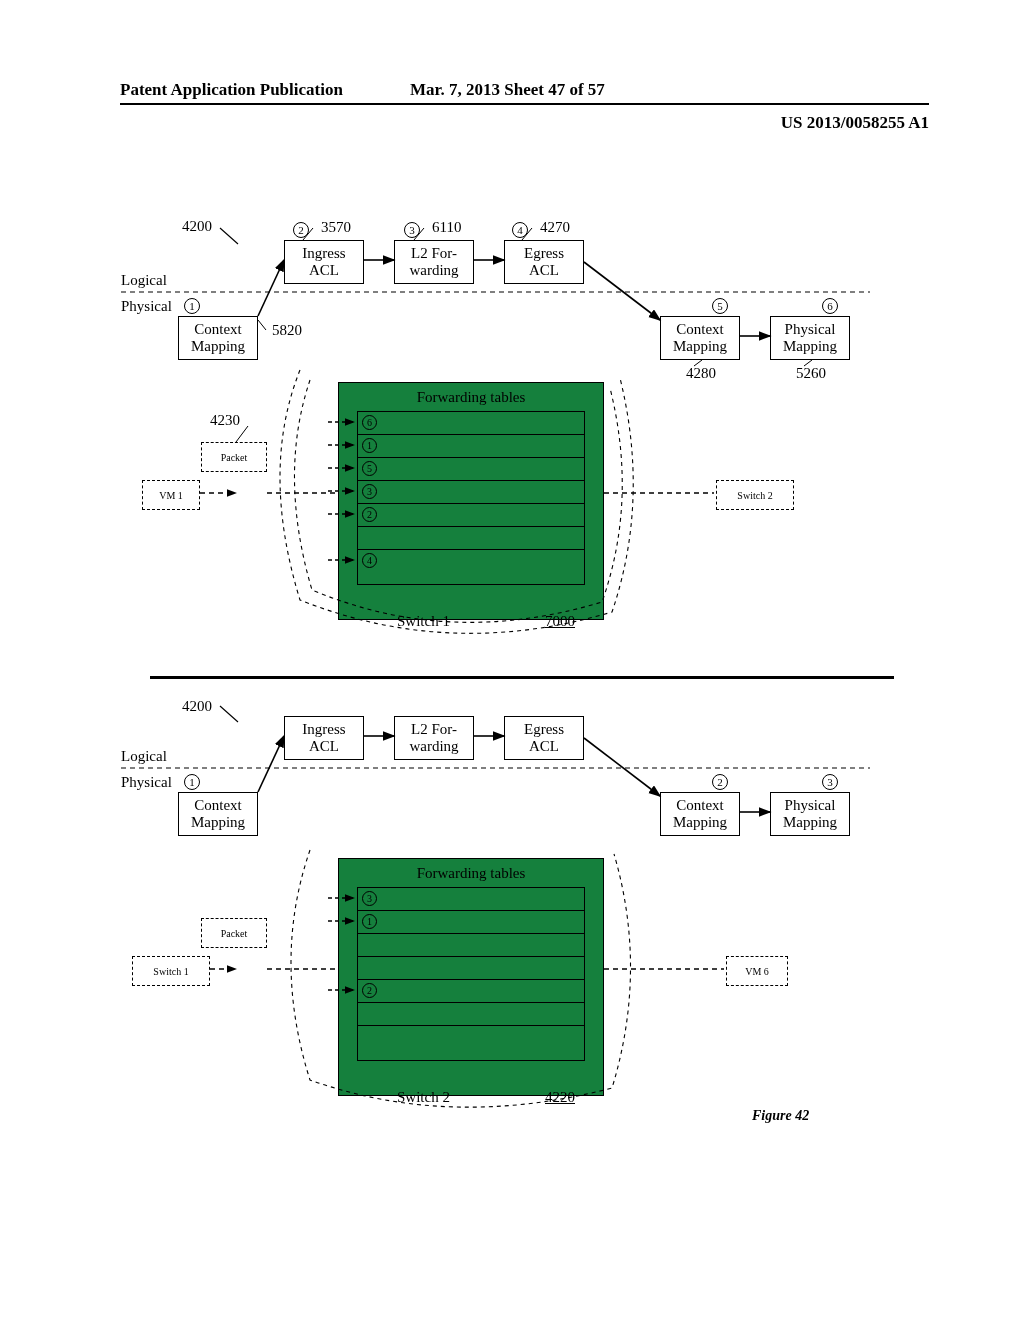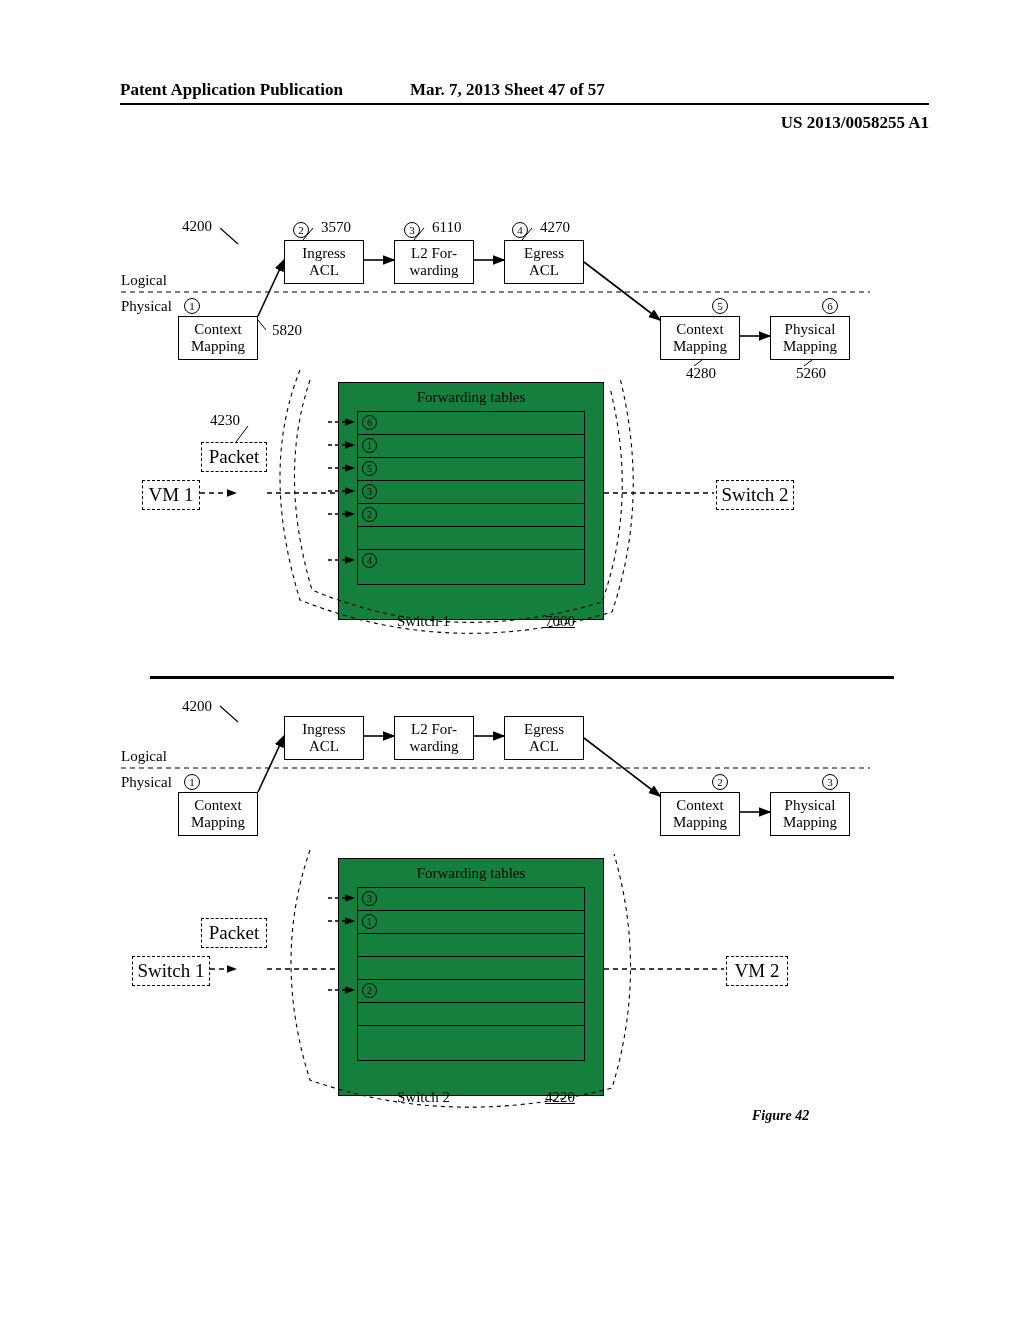--- a/index.html
+++ b/index.html
@@ -45,21 +45,21 @@
     display: flex;
     align-items: center;
     justify-content: center;
     line-height: 1.15;
     padding: 2px 4px;
   }
   .dashedbox {
     position: absolute;
     border: 1.5px dashed #000;
     background: #fff;
-    font-size: 19px;
+    font-size: 10px;
     text-align: right;
     display: flex;
     align-items: center;
     justify-content: center;
     padding: 1px 4px;
   }
   .lbl {
     position: absolute;
     font-size: 15px;
   }
@@ -243,21 +243,21 @@
 
   <div class="box" style="top:792px; left:178px; width:80px; height:44px; white-space:pre-line;">Context
 Mapping</div>
   <div class="box" style="top:792px; left:660px; width:80px; height:44px; white-space:pre-line;">Context
 Mapping</div>
   <div class="box" style="top:792px; left:770px; width:80px; height:44px; white-space:pre-line;">Physical
 Mapping</div>
 
   <div class="dashedbox" style="top:918px; left:201px; width:66px; height:30px;">Packet</div>
   <div class="dashedbox" style="top:956px; left:132px; width:78px; height:30px;">Switch 1</div>
-  <div class="dashedbox" style="top:956px; left:726px; width:62px; height:30px;">VM 2</div>
+  <div class="dashedbox" style="top:956px; left:726px; width:62px; height:30px;">VM 6</div>
 
   <div class="sw" style="top:858px; left:338px; width:266px; height:238px;">
     <div class="title">Forwarding tables</div>
     <div class="table">
       <div class="row" style="top:0;">
           <div class="rowc">3</div>
         </div>
       <div class="row" style="top:23px;">
           <div class="rowc">1</div>
         </div>

